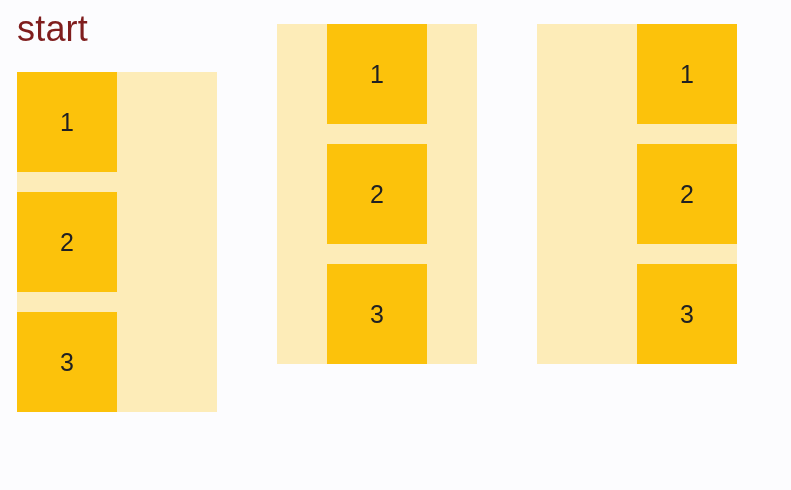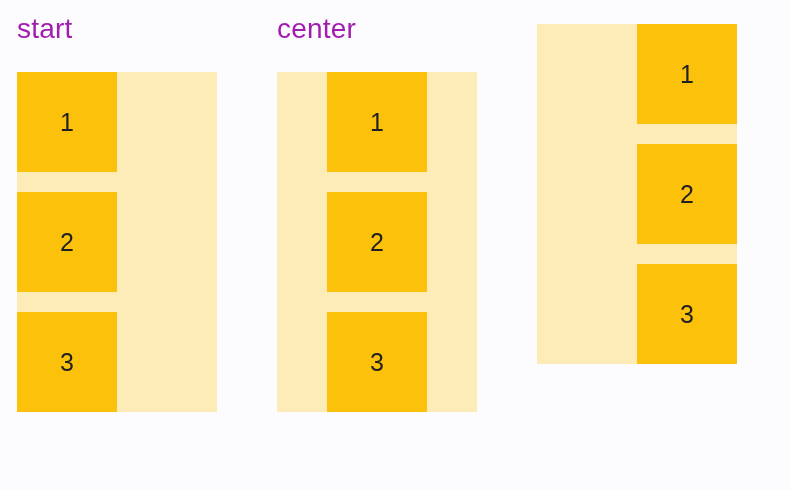--- a/index.html
+++ b/index.html
@@ -16,23 +16,23 @@
   .demo {
     display: flex;
     gap: 60px;
     padding-left: 17px;
     align-items: flex-start;
   }
   .col {
     width: 200px;
   }
   .col-label {
-    font-size: 28px;
+    font-size: 36px;
     font-weight: 400;
-    color: #a21caf;
+    color: #7f1d1d;
     margin: 10px 0 0 0;
     line-height: 38px;
     letter-spacing: 0.2px;
   }
   .container {
     margin-top: 24px;
     width: 200px;
     height: 340px;
     background: #FDECB8;
     display: flex;
@@ -59,21 +59,20 @@
   <section class="col">
     <h2 class="col-label">start</h2>
     <div class="container" style="align-items: flex-start;">
       <div class="box">1</div>
       <div class="box">2</div>
       <div class="box">3</div>
     </div>
   </section>
 
   <section class="col">
-    <h2 class="col-label">center</h2>
     <div class="container" style="align-items: center;">
       <div class="box">1</div>
       <div class="box">2</div>
       <div class="box">3</div>
     </div>
   </section>
 
   <section class="col">
     <div class="container" style="align-items: flex-end;">
       <div class="box">1</div>

